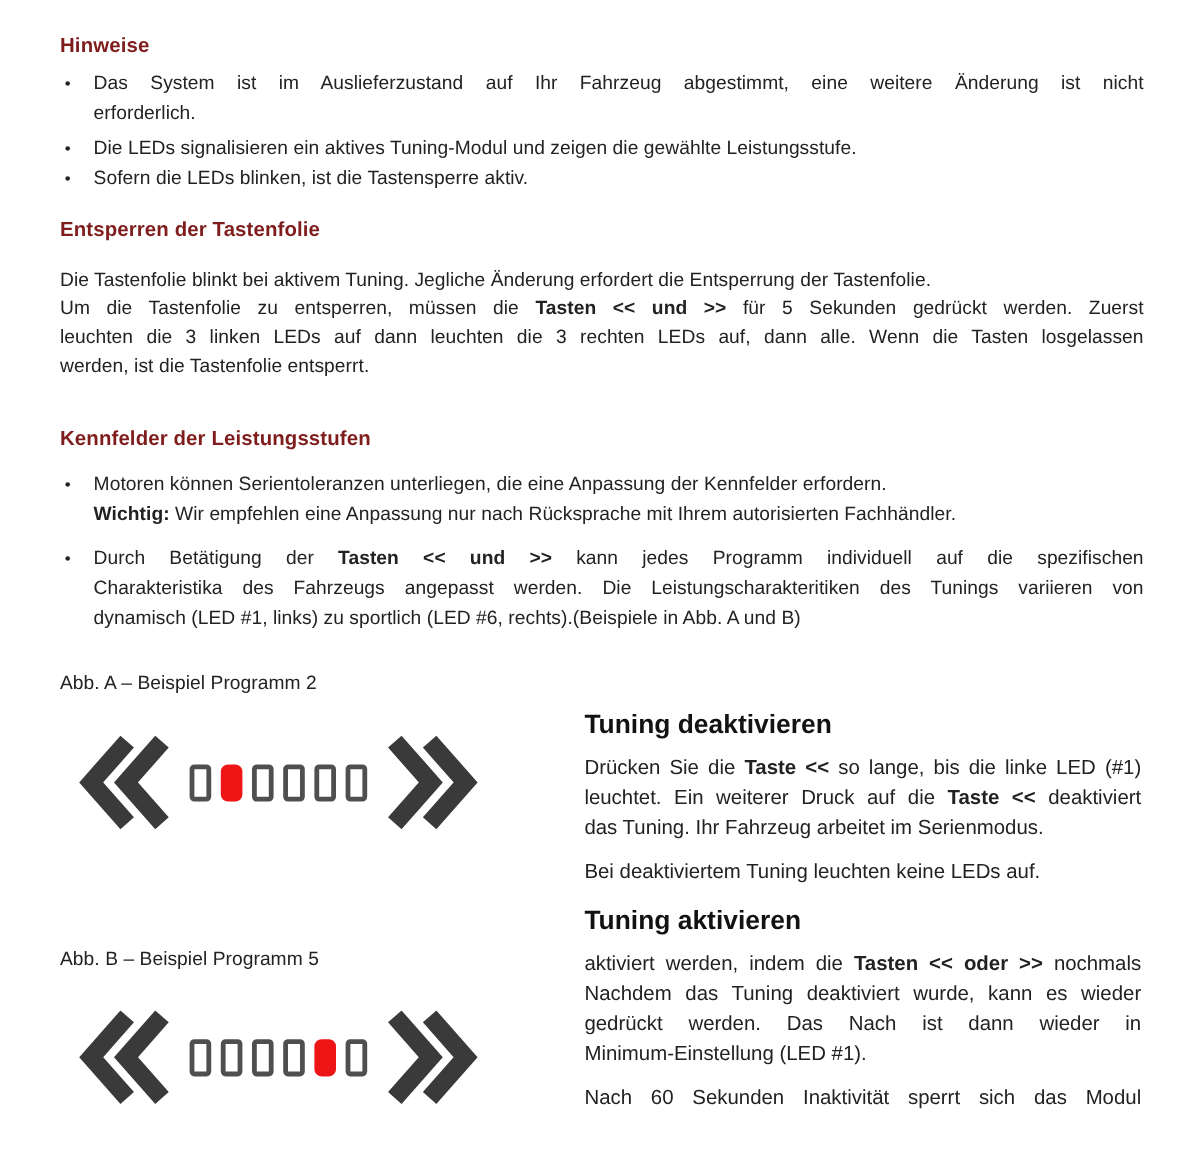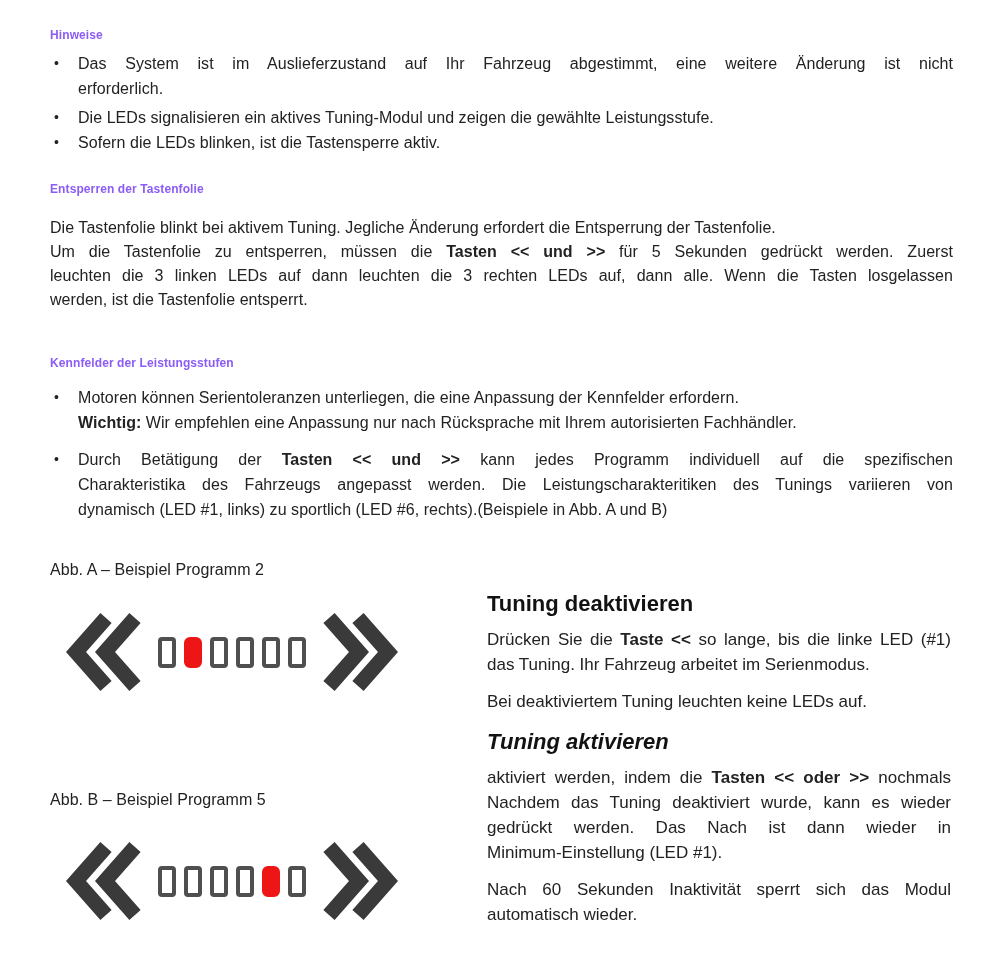--- a/index.html
+++ b/index.html
@@ -4,21 +4,21 @@
 <style>
   html,body{margin:0;padding:0;background:#ffffff;}
   .page{
     position:relative;width:1000px;height:975px;background:#fff;
     font-family:"Liberation Sans",sans-serif;color:#222;
     overflow:hidden;
   }
   .abs{position:absolute;}
   
   .sec{left:50px;width:903px;}
-  .h-top{font-size:12px;font-weight:bold;color:#8b5cf6;letter-spacing:.1px;}
+  .h-top{font-size:17px;font-weight:bold;color:#7f1d1d;letter-spacing:.1px;}
   .body-top{font-size:16px;line-height:25px;letter-spacing:.05px;}
   .bullet-row{position:relative;padding-left:28px;}
   .marker{position:absolute;left:4px;top:0;font-size:14px;}
   
   .jline{text-align:justify;text-align-last:justify;}
   .jline.last{text-align:justify;text-align-last:left;}
   .b{font-weight:bold;}
   
   .mt4{margin-top:4px;} .mt12{margin-top:12px;}
   #sec-hinweise{top:28px;}
@@ -46,21 +46,21 @@
   .led.on{
     background:var(--led-on,#ed1515);
     border-color:var(--led-on,#ed1515);
     border-radius:6px;
   }
   
   #right-col{left:487px;top:593px;width:464px;font-size:17px;line-height:25px;}
   .h-rt{font-size:22px;font-weight:bold;color:#121212;line-height:21px;}
   #right-col .para{margin-top:12px;}
   #right-col .h-rt + .para{margin-top:13px;}
-  #rt-h2{margin-top:17px;font-style:italic;}
+  #rt-h2{margin-top:17px;}
 </style>
 </head>
 <body>
 
 <div class="page">
 
   <div class="abs sec" id="sec-hinweise">
     <div class="h-top">Hinweise</div>
     <div class="body-top">
       <div class="bullet-row">
@@ -162,31 +162,31 @@
     <svg class="chev" width="80" height="78" viewBox="0 0 80 78">
       <polyline points="7,5 37,39 7,73"></polyline>
       <polyline points="36,5 66,39 36,73"></polyline>
     </svg>
   </div>
 
   <div class="abs" id="right-col">
     <div class="h-rt">Tuning deaktivieren</div>
     <div class="para">
         <div class="jline"><span>Drücken Sie die </span><span class="b">Taste &lt;&lt;</span><span> so lange, bis die linke LED (#1)</span></div>
+        <div class="jline"><span>leuchtet. Ein weiterer Druck auf die </span><span class="b">Taste &lt;&lt;</span><span> deaktiviert</span></div>
         <div class="jline last"><span>das Tuning. Ihr Fahrzeug arbeitet im Serienmodus.</span></div>
       </div>
     <div class="para">
         <div class="jline last"><span>Bei deaktiviertem Tuning leuchten keine LEDs auf.</span></div>
       </div>
     <div class="h-rt" id="rt-h2">Tuning aktivieren</div>
     <div class="para">
         <div class="jline"><span>aktiviert werden, indem die </span><span class="b">Tasten &lt;&lt; oder &gt;&gt;</span><span> nochmals</span></div>
         <div class="jline"><span>Nachdem das Tuning deaktiviert wurde, kann es wieder</span></div>
         <div class="jline"><span>gedrückt werden. Das Nach ist dann wieder in</span></div>
         <div class="jline last"><span>Minimum-Einstellung (LED #1).</span></div>
       </div>
     <div class="para">
         <div class="jline"><span>Nach 60 Sekunden Inaktivität sperrt sich das Modul</span></div>
-        <div class="jline last"><span>automatisch wieder.</span></div>
       </div>
   </div>
 
 </div>
 
 </body></html>

